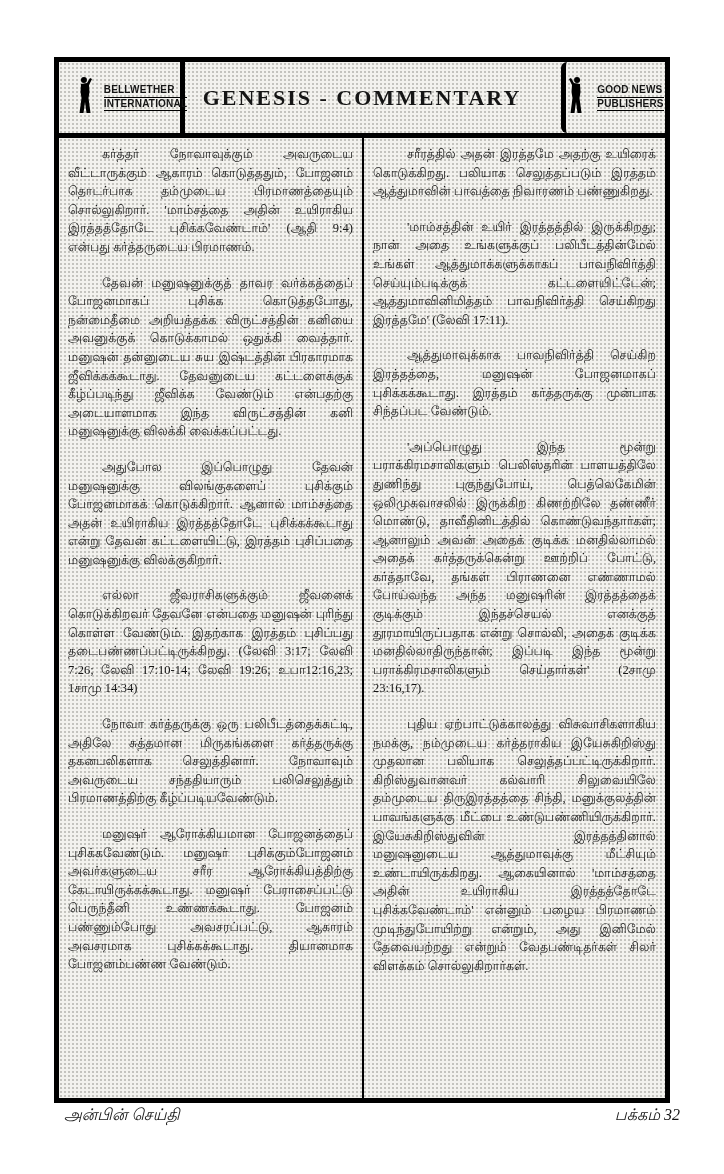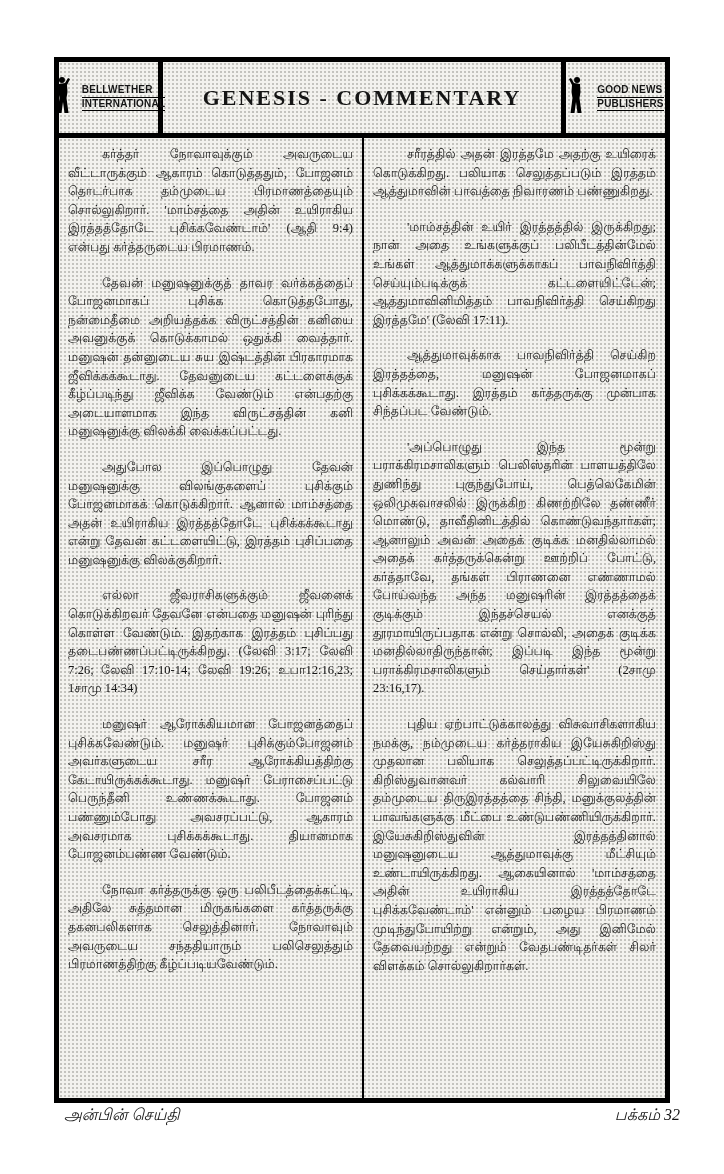--- a/index.html
+++ b/index.html
@@ -32,23 +32,24 @@
     height: 76px;
     border-bottom: 5px solid #000;
   }
   .logo-box {
     width: 104px;
     display: flex;
     align-items: center;
     justify-content: center;
     gap: 10px;
     padding: 4px 2px;
+    margin-left: 22px;
   }
   .logo-box.left  { border-right: 5px solid #000; }
-  .logo-box.right { border-left: 5px solid #000; }
+  .logo-box.right { border-left: 5px solid #000; border-radius: 6px; }
   .logo-fig { flex: 0 0 auto; }
   .logo-text { display: flex; flex-direction: column; }
   .logo-text span {
     font-family: "Liberation Sans", sans-serif;
     font-weight: bold;
     font-size: 10px;
     letter-spacing: 0.2px;
     line-height: 1.25;
     border-bottom: 1.5px solid #000;
     white-space: nowrap;
@@ -141,22 +142,22 @@
 
     </div>
 
     <div class="body-row">
 
       <div class="col left">
         <p>கர்த்தர் நோவாவுக்கும் அவருடைய வீட்டாருக்கும் ஆகாரம் கொடுத்ததும், போஜனம் தொடர்பாக தம்முடைய பிரமாணத்தையும் சொல்லுகிறார். 'மாம்சத்தை அதின் உயிராகிய இரத்தத்தோடே புசிக்கவேண்டாம்' (ஆதி 9:4) என்பது கர்த்தருடைய பிரமாணம்.</p>
         <p>தேவன் மனுஷனுக்குத் தாவர வர்க்கத்தைப் போஜனமாகப் புசிக்க கொடுத்தபோது, நன்மைதீமை அறியத்தக்க விருட்சத்தின் கனியை அவனுக்குக் கொடுக்காமல் ஒதுக்கி வைத்தார். மனுஷன் தன்னுடைய சுய இஷ்டத்தின் பிரகாரமாக ஜீவிக்கக்கூடாது. தேவனுடைய கட்டளைக்குக் கீழ்ப்படிந்து ஜீவிக்க வேண்டும் என்பதற்கு அடையாளமாக இந்த விருட்சத்தின் கனி மனுஷனுக்கு விலக்கி வைக்கப்பட்டது.</p>
         <p>அதுபோல இப்பொழுது தேவன் மனுஷனுக்கு விலங்குகளைப் புசிக்கும் போஜனமாகக் கொடுக்கிறார். ஆனால் மாம்சத்தை அதன் உயிராகிய இரத்தத்தோடே புசிக்கக்கூடாது என்று தேவன் கட்டளையிட்டு, இரத்தம் புசிப்பதை மனுஷனுக்கு விலக்குகிறார்.</p>
         <p>எல்லா ஜீவராசிகளுக்கும் ஜீவனைக் கொடுக்கிறவர் தேவனே என்பதை மனுஷன் புரிந்து கொள்ள வேண்டும். இதற்காக இரத்தம் புசிப்பது தடைபண்ணப்பட்டிருக்கிறது. (லேவி 3:17; லேவி 7:26; லேவி 17:10-14; லேவி 19:26; உபா12:16,23; 1சாமு 14:34)</p>
+        <p>நோவா கர்த்தருக்கு ஒரு பலிபீடத்தைக்கட்டி, அதிலே சுத்தமான மிருகங்களை கர்த்தருக்கு தகனபலிகளாக செலுத்தினார். நோவாவும் அவருடைய சந்ததியாரும் பலிசெலுத்தும் பிரமாணத்திற்கு கீழ்ப்படியவேண்டும்.</p>
         <p>மனுஷர் ஆரோக்கியமான போஜனத்தைப் புசிக்கவேண்டும். மனுஷர் புசிக்கும்போஜனம் அவர்களுடைய சரீர ஆரோக்கியத்திற்கு கேடாயிருக்கக்கூடாது. மனுஷர் பேராசைப்பட்டு பெருந்தீனி உண்ணக்கூடாது. போஜனம் பண்ணும்போது அவசரப்பட்டு, ஆகாரம் அவசரமாக புசிக்கக்கூடாது. தியானமாக போஜனம்பண்ண வேண்டும்.</p>
-        <p>நோவா கர்த்தருக்கு ஒரு பலிபீடத்தைக்கட்டி, அதிலே சுத்தமான மிருகங்களை கர்த்தருக்கு தகனபலிகளாக செலுத்தினார். நோவாவும் அவருடைய சந்ததியாரும் பலிசெலுத்தும் பிரமாணத்திற்கு கீழ்ப்படியவேண்டும்.</p>
       </div>
 
       <div class="col right">
         <p>சரீரத்தில் அதன் இரத்தமே அதற்கு உயிரைக் கொடுக்கிறது. பலியாக செலுத்தப்படும் இரத்தம் ஆத்துமாவின் பாவத்தை நிவாரணம் பண்ணுகிறது.</p>
         <p class="quote">'மாம்சத்தின் உயிர் இரத்தத்தில் இருக்கிறது; நான் அதை உங்களுக்குப் பலிபீடத்தின்மேல் உங்கள் ஆத்துமாக்களுக்காகப் பாவநிவிர்த்தி செய்யும்படிக்குக் கட்டளையிட்டேன்; ஆத்துமாவினிமித்தம் பாவநிவிர்த்தி செய்கிறது இரத்தமே' (லேவி 17:11).</p>
         <p>ஆத்துமாவுக்காக பாவநிவிர்த்தி செய்கிற இரத்தத்தை, மனுஷன் போஜனமாகப் புசிக்கக்கூடாது. இரத்தம் கர்த்தருக்கு முன்பாக சிந்தப்பட வேண்டும்.</p>
         <p class="quote">'அப்பொழுது இந்த மூன்று பராக்கிரமசாலிகளும் பெலிஸ்தரின் பாளயத்திலே துணிந்து புகுந்துபோய், பெத்லெகேமின் ஒலிமுகவாசலில் இருக்கிற கிணற்றிலே தண்ணீர் மொண்டு, தாவீதினிடத்தில் கொண்டுவந்தார்கள்; ஆனாலும் அவன் அதைக் குடிக்க மனதில்லாமல் அதைக் கர்த்தருக்கென்று ஊற்றிப் போட்டு, கர்த்தாவே, தங்கள் பிராணனை எண்ணாமல் போய்வந்த அந்த மனுஷரின் இரத்தத்தைக் குடிக்கும் இந்தச்செயல் எனக்குத் தூரமாயிருப்பதாக என்று சொல்லி, அதைக் குடிக்க மனதில்லாதிருந்தான்; இப்படி இந்த மூன்று பராக்கிரமசாலிகளும் செய்தார்கள்' (2சாமு 23:16,17).</p>
         <p>புதிய ஏற்பாட்டுக்காலத்து விசுவாசிகளாகிய நமக்கு, நம்முடைய கர்த்தராகிய இயேசுகிறிஸ்து முதலான பலியாக செலுத்தப்பட்டிருக்கிறார். கிறிஸ்துவானவர் கல்வாரி சிலுவையிலே தம்முடைய திருஇரத்தத்தை சிந்தி, மனுக்குலத்தின் பாவங்களுக்கு மீட்பை உண்டுபண்ணியிருக்கிறார். இயேசுகிறிஸ்துவின் இரத்தத்தினால் மனுஷனுடைய ஆத்துமாவுக்கு மீட்சியும் உண்டாயிருக்கிறது. ஆகையினால் 'மாம்சத்தை அதின் உயிராகிய இரத்தத்தோடே புசிக்கவேண்டாம்' என்னும் பழைய பிரமாணம் முடிந்துபோயிற்று என்றும், அது இனிமேல் தேவையற்றது என்றும் வேதபண்டிதர்கள் சிலர் விளக்கம் சொல்லுகிறார்கள்.</p>
       </div>
 

